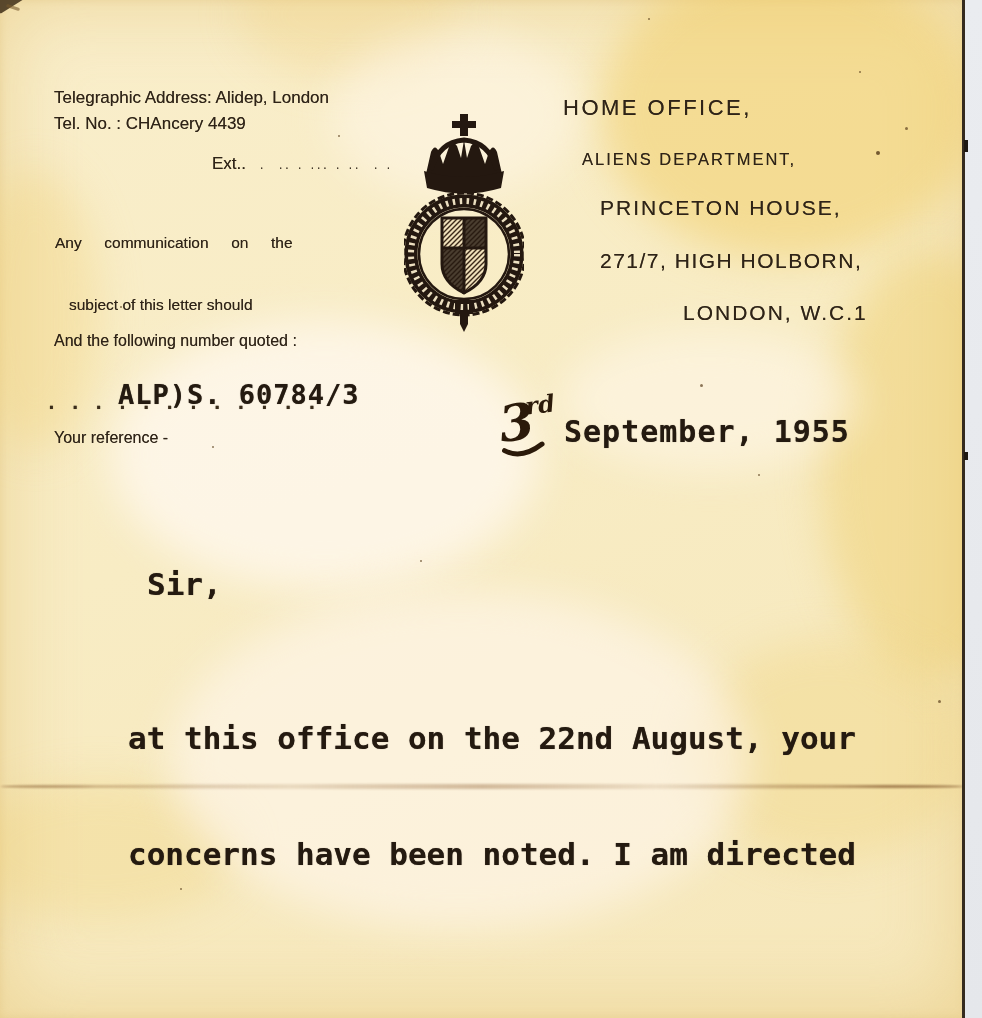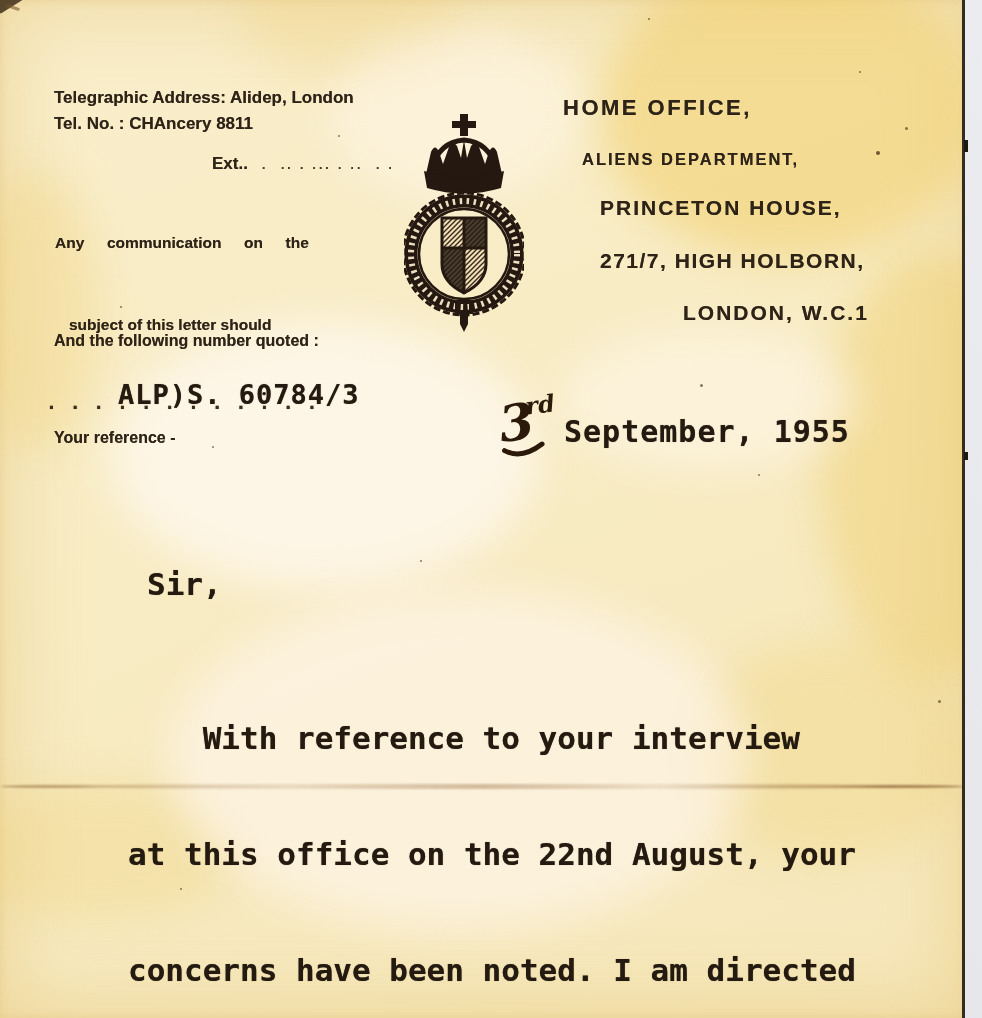--- a/index.html
+++ b/index.html
@@ -35,29 +35,29 @@
     background:linear-gradient(180deg,#eaecf0,#e5e7eb);
     border-left:3px solid #352b1f;
   }
   .edge-nick{position:absolute;width:4px;background:#1e1812;right:14px;}
   
   .corner-mark{position:absolute;left:-6px;top:-7px;width:34px;height:13px;
     background:rgba(62,46,24,.85);transform:rotate(-32deg);border-radius:2px;}
   .corner-mark2{position:absolute;left:6px;top:6px;width:14px;height:3px;
     background:rgba(120,90,45,.6);transform:rotate(18deg);border-radius:2px;}
   
-  .lh{position:absolute;color:#2e2317;font-weight:700;
+  .lh{position:absolute;color:#2e2317;font-weight:400;
       text-shadow:0 0 .6px rgba(46,35,23,.65);white-space:pre;}
   .lh-telegraphic{left:54px;top:88px;font-size:17px;}
   .lh-telephone{left:54px;top:114px;font-size:17px;}
   .lh-ext{left:212px;top:154px;font-size:17px;}
   .lh-ext .dots{font-size:12px;letter-spacing:3px;color:rgba(46,35,23,.75);margin-left:14px;}
   .lh-notice{left:55px;top:192px;font-size:15.5px;line-height:20.5px;}
   .lh-notice .n1{word-spacing:7px;}
-  .lh-notice .n2,.lh-notice .n3{margin-left:14px;margin-top:20px;}
+  .lh-notice .n2,.lh-notice .n3{margin-left:14px;}
   .lh-addressee{left:96px;top:257px;font-size:17px;line-height:21.5px;letter-spacing:1.2px;}
   .lh-quote{left:54px;top:332px;font-size:16px;}
   .lh-yourref{left:54px;top:429px;font-size:16px;}
   .r0{left:563px;top:95px;font-size:22px;letter-spacing:2.5px;}
   .r1{left:582px;top:150px;font-size:16.5px;letter-spacing:2px;}
   .r2{left:600px;top:196px;font-size:21px;letter-spacing:2px;}
   .r3{left:600px;top:249px;font-size:21px;letter-spacing:1.5px;}
   .r4{left:683px;top:301px;font-size:21px;letter-spacing:2px;}
   
   .tw{position:absolute;font-family:"DejaVu Sans Mono", monospace;font-weight:700;
@@ -95,21 +95,21 @@
     <div class="stain st-y6"></div>
     <div class="stain st-l1"></div>
     <div class="stain st-l2"></div>
     <div class="stain st-l3"></div>
     <div class="stain st-l4"></div>
 
     <div class="corner-mark"></div>
     <div class="corner-mark2"></div>
 
     <div class="lh lh-telegraphic">Telegraphic Address: Alidep, London</div>
-    <div class="lh lh-telephone">Tel. No. : CHAncery 8811</div>
+    <div class="lh lh-telephone">Tel. No. : CHAncery 4439</div>
     <div class="lh lh-ext"><span>Ext..</span><span class="dots">.  .. . ... . ..  . .</span></div>
     <div class="lh lh-notice">
       <div class="n1">Any  communication  on  the</div>
       <div class="n2">subject of this letter should</div>
     </div>
     <div class="lh lh-quote">And the following number quoted :</div>
     <div class="tw ref-dots">. . . . . . . . . . . .</div>
     <div class="tw ref-num">ALP)S. 60784/3</div>
     <div class="lh lh-yourref">Your reference -</div>
 
@@ -160,21 +160,20 @@
           <text x="2" y="50" font-family="DejaVu Serif, serif" font-style="italic" font-weight="700" font-size="50">3</text>
           <text x="30" y="26" font-family="DejaVu Serif, serif" font-style="italic" font-weight="700" font-size="24">rd</text>
           <path d="M4,59 Q20,70 42,57" stroke="#2b1a0a" stroke-width="5" fill="none" stroke-linecap="round"></path>
         </g>
       </svg>
     </div>
     <div class="tw date-typed">September, 1955</div>
 
     <div class="tw salutation">Sir,</div>
     <div class="tw body-par">
-      <div>    With reference to your interview</div>
       <div>at this office on the 22nd August, your</div>
       <div>concerns have been noted. I am directed</div>
       
       
       
       
       
       
       
     </div>

